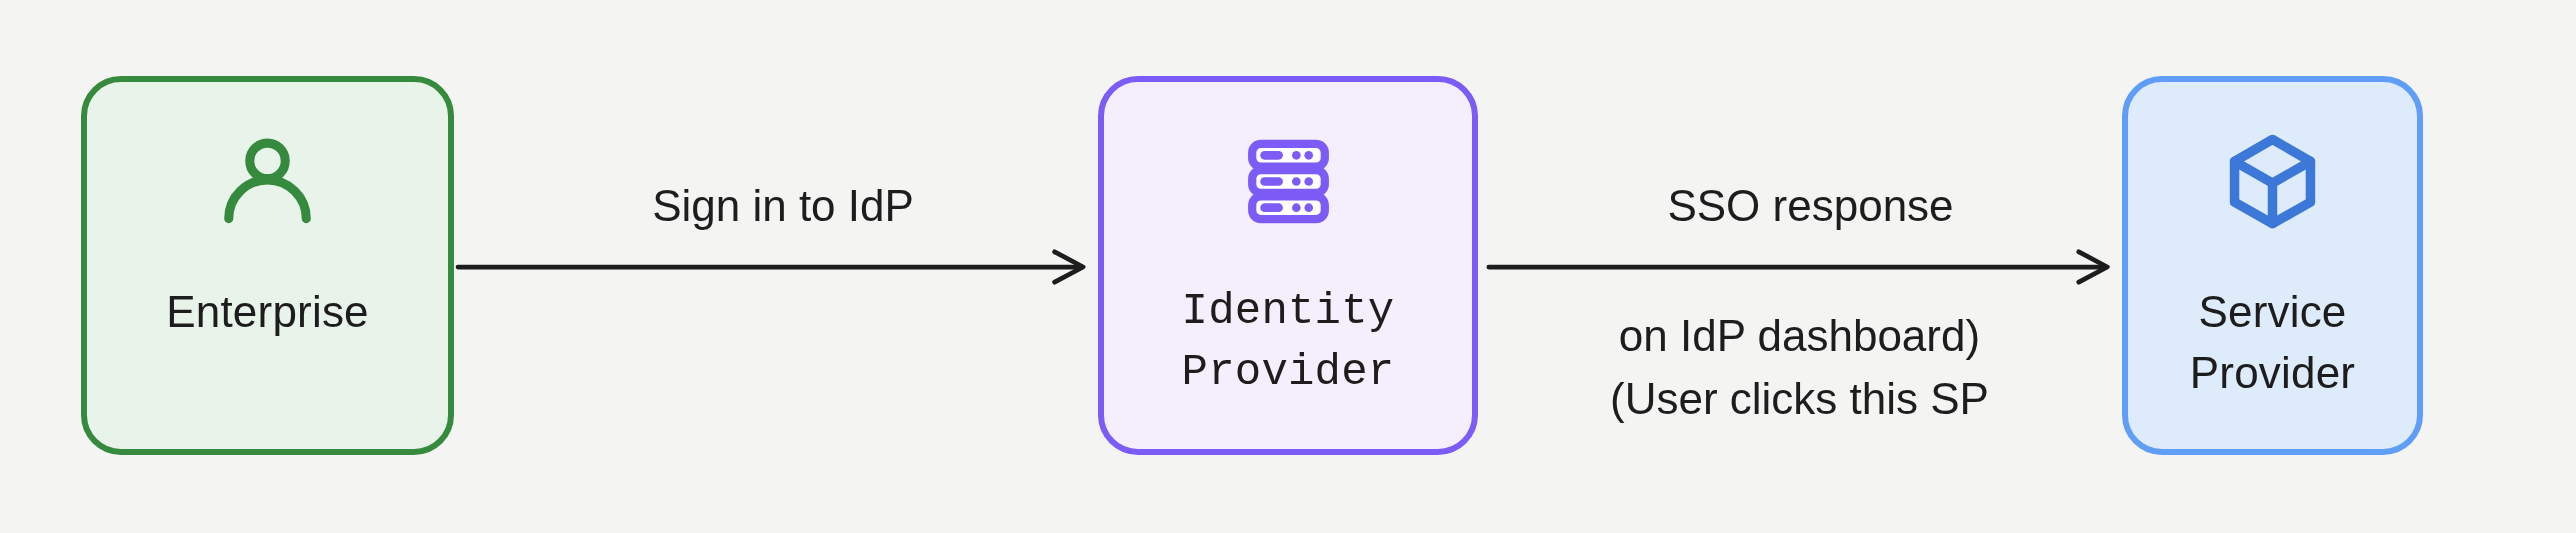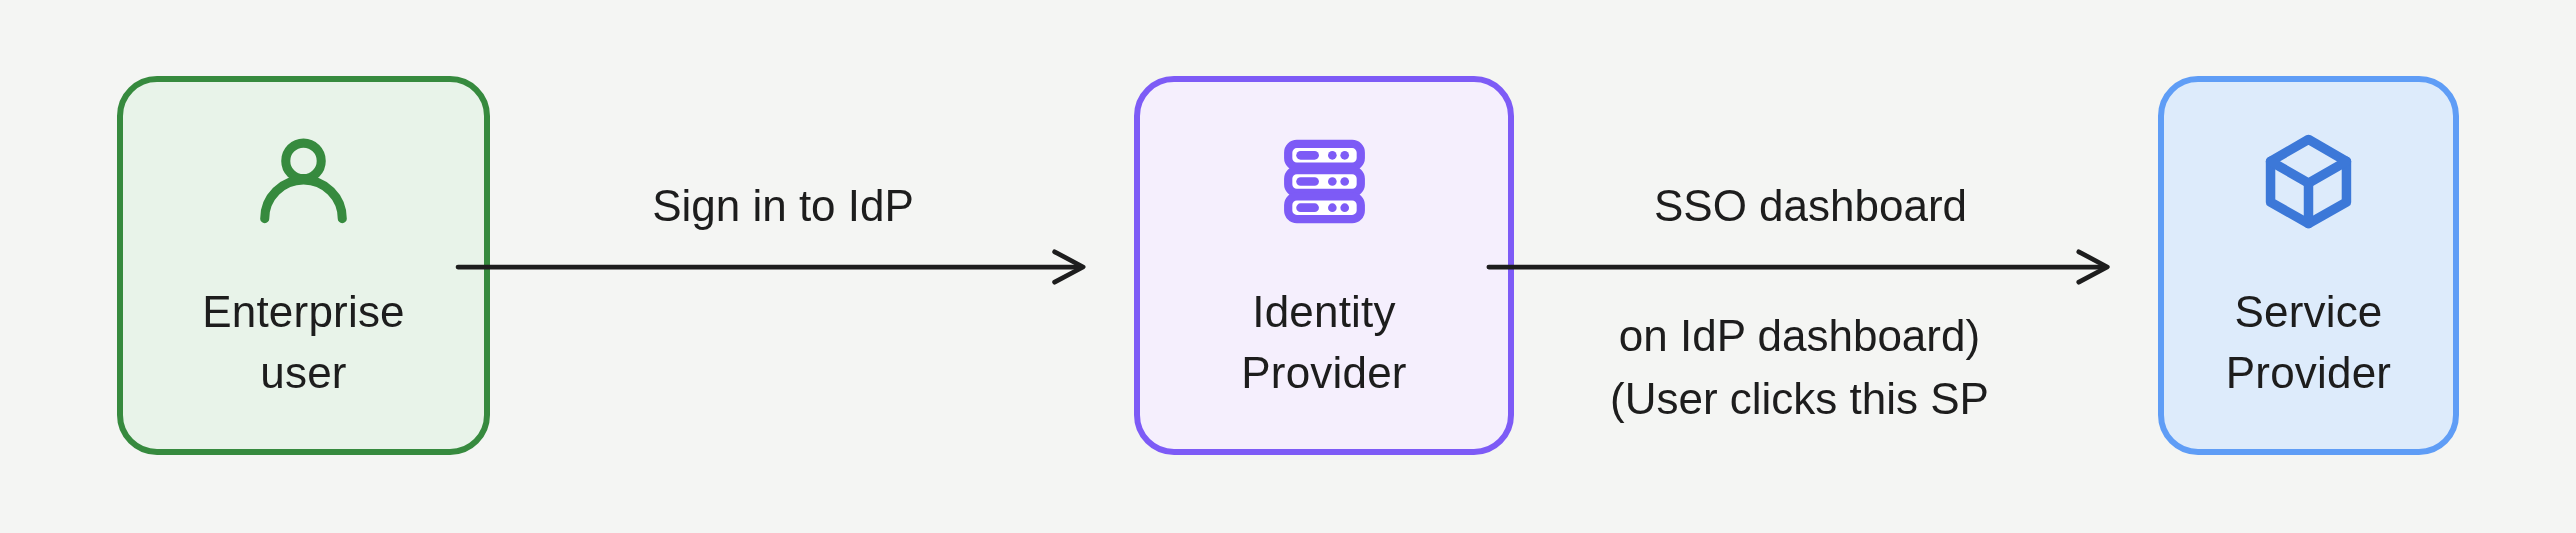--- a/index.html
+++ b/index.html
@@ -11,24 +11,23 @@
     overflow: hidden;
   }
   .canvas { position: relative; width: 2576px; height: 533px; }
 
   
   .node {
     position: absolute; top: 76px; height: 379px; width: 377px;
     border-radius: 40px; box-sizing: border-box;
     display: flex; flex-direction: column; align-items: center;
     padding-top: 50px;
-    margin-left: 36px;
   }
   .node-enterprise { left: 81px;  width: 373px; background: #e8f3e9; border: 6.7px solid #368a3e; }
-  .node-idp        { left: 1098px; width: 380px; background: #f5effd; border: 6.7px solid #7d5bf6; }
+  .node-idp        { left: 1098px; width: 380px; background: #f5effd; border: 6.7px solid #7d5bf6; font-family: Liberation Mono, monospace; }
   .node-sp         { left: 2122px; width: 301px; background: #ddebfb; border: 6.7px solid #5f9df6; }
 
   .node-icon { width: 99px; height: 99px; flex: none; }
   .node-enterprise .node-icon { color: #368a3e; }
   .node-idp        .node-icon { color: #7d5bf6; }
   .node-sp         .node-icon { color: #3c78d8; }
 
   .node-label {
     margin-top: 50px; text-align: center;
     font-size: 44px; line-height: 61px; font-weight: 500;
@@ -56,21 +55,20 @@
 
 <div class="canvas">
 
   <div class="node node-enterprise">
     <svg class="node-icon" viewBox="0 0 24 24" fill="none" stroke="currentColor" stroke-width="2.2" stroke-linecap="round" stroke-linejoin="round">
       <circle cx="12" cy="7" r="4.3"></circle>
       <path d="M2.6 21a9.4 9.4 0 0 1 18.8 0"></path>
     </svg>
     <div class="node-label">
       <div>Enterprise</div>
-      <div>user</div>
     </div>
   </div>
 
   <div class="edge edge-1">
     <div class="edge-label">Sign in to IdP</div>
     <svg class="edge-arrow" width="634" height="38" viewBox="0 0 665 40" fill="none" stroke="#1d1d1d" stroke-width="5" stroke-linecap="round" stroke-linejoin="round">
       <line x1="2" y1="20" x2="656" y2="20"></line>
       <polyline points="630 4 660 20 630 36"></polyline>
     </svg>
   </div>
@@ -90,21 +88,21 @@
       <circle cx="13.9" cy="18.35" r="1.05" fill="currentColor" stroke="none"></circle>
       <circle cx="16.9" cy="18.35" r="1.05" fill="currentColor" stroke="none"></circle>
     </svg>
     <div class="node-label">
       <div>Identity</div>
       <div>Provider</div>
     </div>
   </div>
 
   <div class="edge edge-2">
-    <div class="edge-label">SSO dashboard</div>
+    <div class="edge-label">SSO response</div>
     <svg class="edge-arrow" width="627" height="38" viewBox="0 0 658 40" fill="none" stroke="#1d1d1d" stroke-width="5" stroke-linecap="round" stroke-linejoin="round">
       <line x1="2" y1="20" x2="649" y2="20"></line>
       <polyline points="623 4 653 20 623 36"></polyline>
     </svg>
     <div class="edge-sublabel">
       <div>on IdP dashboard)</div>
       <div>(User clicks this SP</div>
     </div>
   </div>
 

